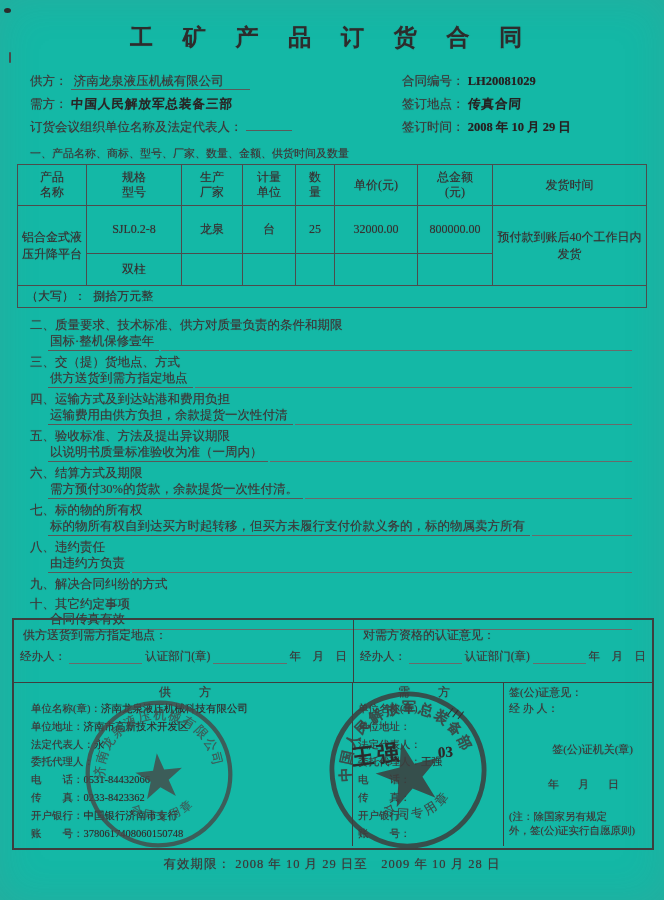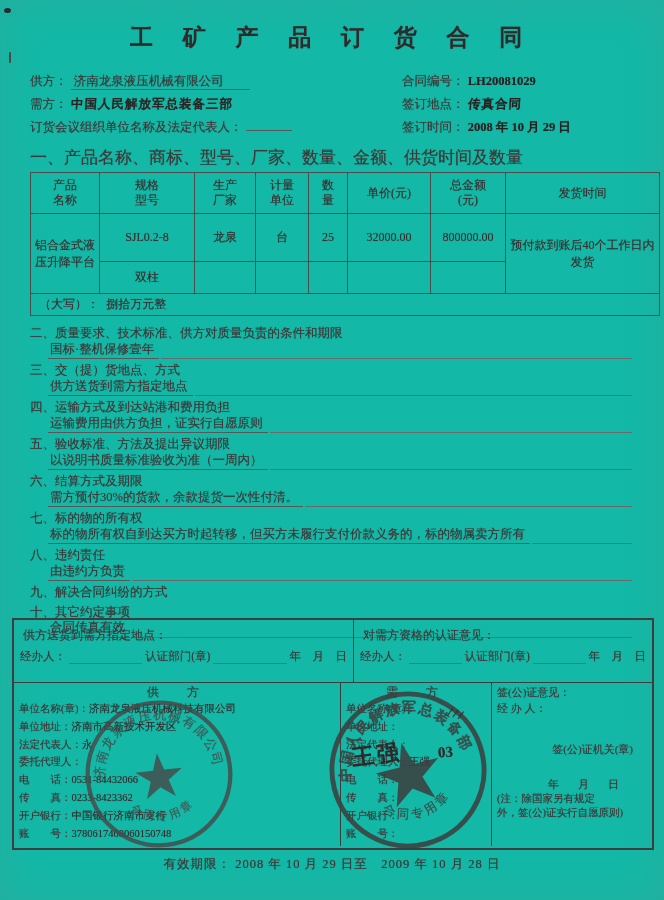--- a/index.html
+++ b/index.html
@@ -16,54 +16,54 @@
     letter-spacing:12px;color:#2c2c2c;
   }
   .hdr{display:flex;justify-content:space-between;margin:20px 26px 0 30px;font-size:12.5px;}
   .hdr-left{width:372px;}
   .hdr-right{width:236px;}
   .hline{margin-bottom:6px;white-space:nowrap;}
   .u{border-bottom:1px solid #5a5a5a;padding:0 26px 1px 3px;}
   .hand{font-weight:bold;display:inline-block;transform:skewX(-4deg);color:#262626;letter-spacing:1px;}
   .blank-u{display:inline-block;width:46px;border-bottom:1px solid #5a5a5a;height:11px;}
   .hdr-right .hline b{color:#222;}
-  .sec1-heading{margin:4px 0 3px 30px;font-size:17px;}
-  table.goods{border-collapse:collapse;margin-left:30px;width:630px;font-size:12px;color:#333;}
+  .sec1-heading{margin:4px 0 3px 30px;font-size:11px;}
+  table.goods{border-collapse:collapse;margin-left:17px;width:630px;font-size:12px;color:#333;}
   table.goods td,table.goods th{border:1px solid #4c4c4c;text-align:center;vertical-align:middle;font-weight:normal;padding:2px 3px;}
   table.goods th{height:36px;}
   .w2{display:inline-block;width:2.3em;line-height:15px;}
   .w1{display:inline-block;width:1.2em;line-height:15px;}
   .r1{height:48px;}
   .r2{height:32px;}
   .rw{height:22px;}
   .words-cell{text-align:left !important;padding-left:8px !important;font-family:Liberation Mono, monospace;}
   .sections{margin:10px 26px 0 30px;font-size:12.5px;}
   .sec-h{line-height:15.5px;margin-top:4px;white-space:nowrap;}
   .sec-c{display:flex;margin-left:18px;line-height:15.5px;}
   .sec-c .txt{border-bottom:1px solid #585858;padding:0 5px 1px 2px;white-space:nowrap;}
   .sec-c .fill{flex:1;border-bottom:1px solid #6a6a6a;margin:0 6px 0 2px;}
   .certbox{position:absolute;left:12px;top:618px;width:638px;height:228px;border:2px solid #3e3e3e;background:transparent;}
   .cert-top{display:flex;height:62px;border-bottom:1.5px solid #3e3e3e;}
   .cert-cell{position:relative;padding:7px 9px;font-size:12px;}
   .cert-cell.l{width:321px;border-right:1px solid #3e3e3e;}
   .cert-cell.r{flex:1;}
   .handler-row{position:absolute;left:6px;right:6px;bottom:18px;display:flex;align-items:flex-end;font-size:11.5px;white-space:nowrap;}
   .handler-row .gap{flex:1;border-bottom:1px solid #6a6a6a;height:10px;min-width:14px;margin:0 3px;}
-  .cert-bottom{display:flex;height:163px;font-size:10.5px;}
+  .cert-bottom{display:flex;height:163px;font-size:10.5px;padding-left:12px;}
   .col{padding:1px 5px;overflow:hidden;}
   .col-supplier{width:316px;border-right:1px solid #3e3e3e;}
   .col-buyer{width:140px;border-right:1px solid #3e3e3e;}
   .col-notary{flex:1;font-size:11px;}
   .col-title{text-align:center;font-size:12px;letter-spacing:8px;line-height:16px;}
   .frow{line-height:17.8px;white-space:nowrap;}
   .frow .fv{color:#2e2e2e;}
   .notary-line{line-height:15px;margin-top:1px;}
   .notary-org{text-align:right;margin-top:26px;padding-right:14px;}
   .notary-date{text-align:right;margin-top:20px;padding-right:24px;letter-spacing:4px;}
-  .notary-note{line-height:14px;font-size:10.5px;white-space:nowrap;}
+  .notary-note{margin-top:18px;line-height:14px;font-size:10.5px;white-space:nowrap;}
   .validity{position:absolute;left:0;top:856px;width:100%;text-align:center;font-size:12.5px;letter-spacing:1px;}
   .stamp{position:absolute;opacity:.8;}
   .stamp.s1{left:83px;top:698px;transform:rotate(-6deg);}
   .stamp.s2{left:328px;top:690px;transform:rotate(-14deg);opacity:.85;}
   .hw{position:absolute;font-weight:bold;color:#2a2a2a;font-family:"Liberation Serif",serif;}
   .hw1{left:352px;top:740px;font-size:22px;transform:rotate(-7deg);letter-spacing:3px;}
   .hw2{left:438px;top:744px;font-size:15px;transform:rotate(-4deg);}
   .hw3{left:448px;top:706px;font-size:13px;transform:rotate(18deg);letter-spacing:2px;}
   .speck{position:absolute;background:#2b2b2b;border-radius:50%;}
   .sp1{left:4px;top:8px;width:7px;height:5px;}
@@ -157,21 +157,21 @@
         <span class="txt">国标·整机保修壹年</span>
         <span class="fill"></span>
       </div>
     <div class="sec-h">三、交（提）货地点、方式</div>
     <div class="sec-c">
         <span class="txt">供方送货到需方指定地点</span>
         <span class="fill"></span>
       </div>
     <div class="sec-h">四、运输方式及到达站港和费用负担</div>
     <div class="sec-c">
-        <span class="txt">运输费用由供方负担，证实行自愿原则</span>
+        <span class="txt">运输费用由供方负担，余款提货一次性付清</span>
         <span class="fill"></span>
       </div>
     <div class="sec-h">五、验收标准、方法及提出异议期限</div>
     <div class="sec-c">
         <span class="txt">以说明书质量标准验收为准（一周内）</span>
         <span class="fill"></span>
       </div>
     <div class="sec-h">六、结算方式及期限</div>
     <div class="sec-c">
         <span class="txt">需方预付30%的货款，余款提货一次性付清。</span>

